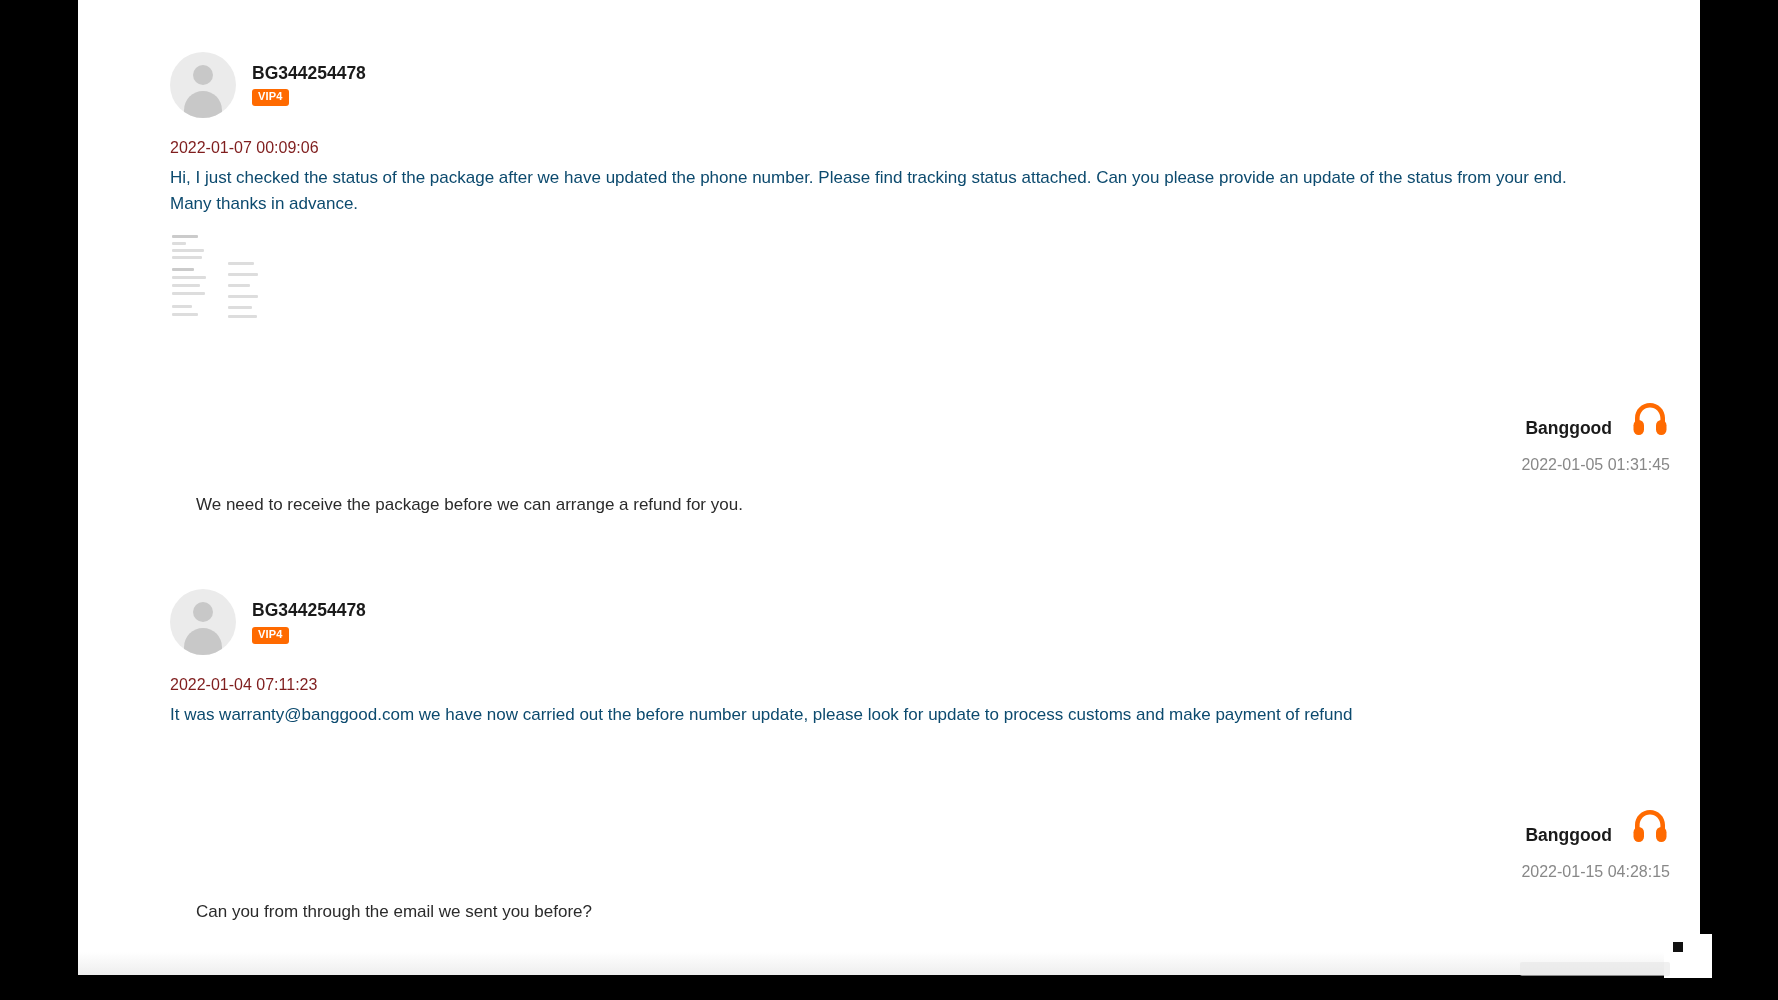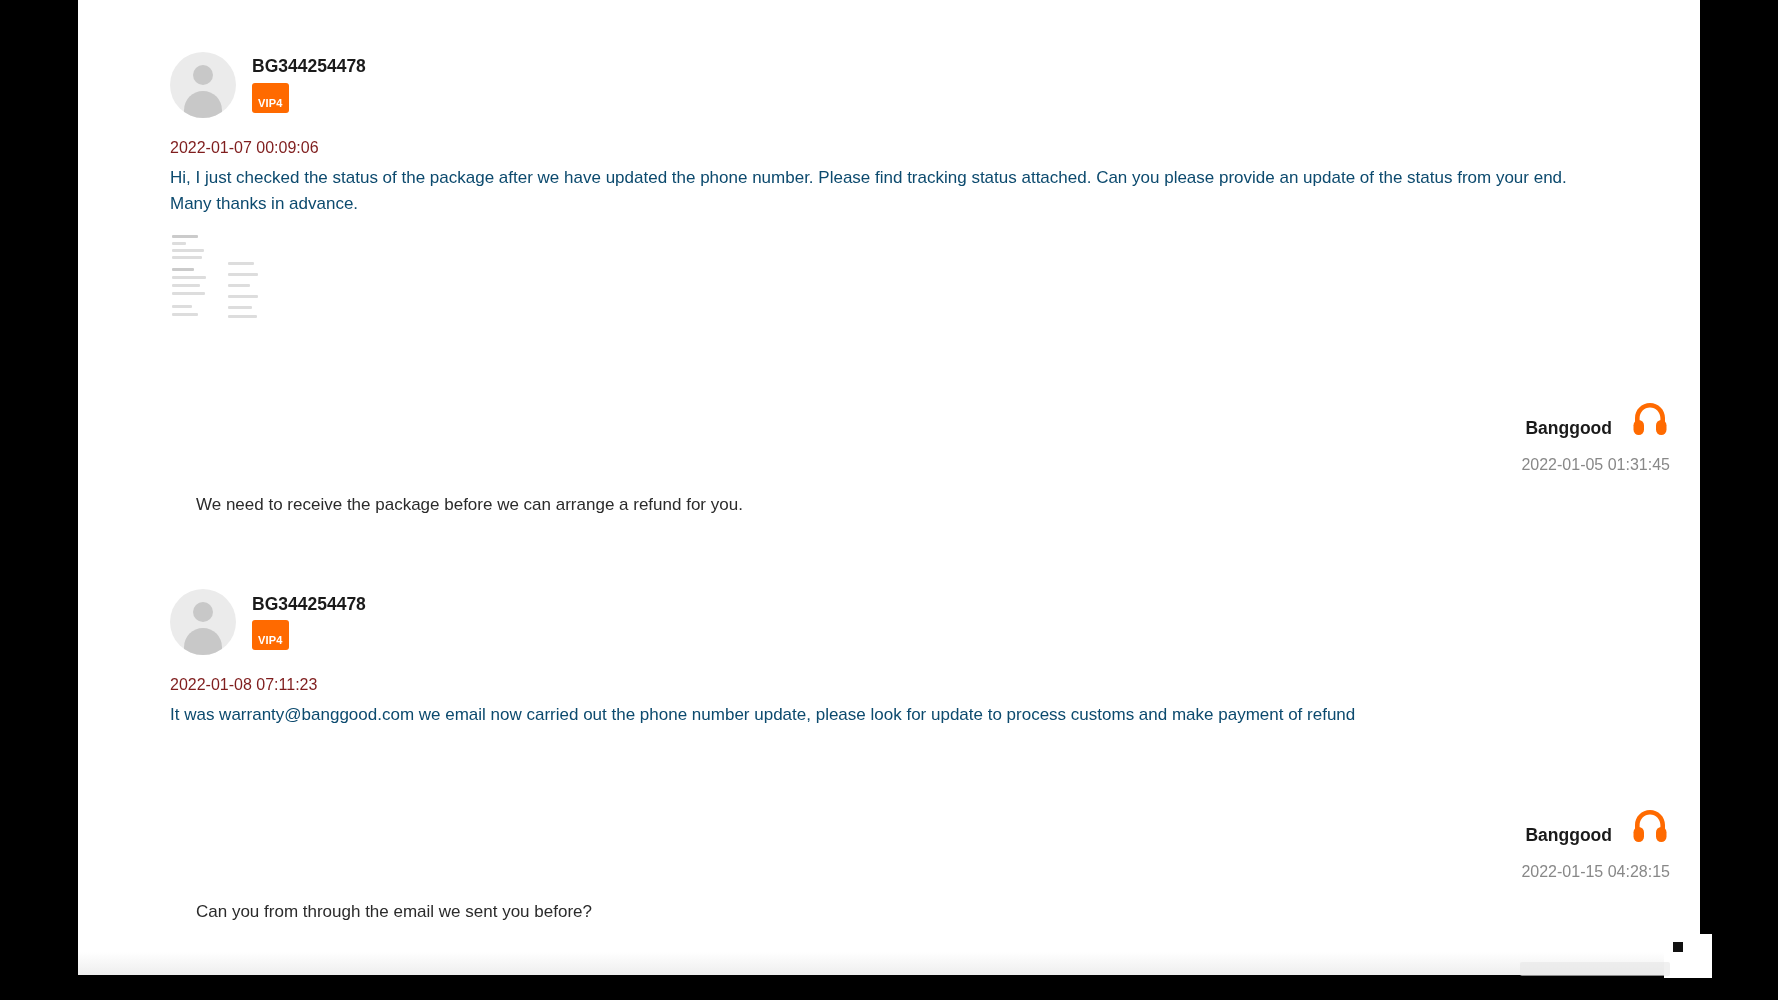--- a/index.html
+++ b/index.html
@@ -110,21 +110,21 @@
     line-height: 1.1;
   }
 
   .vip-badge {
     display: inline-block;
     background: #ff6a00;
     color: #ffffff;
     font-size: 11px;
     font-weight: bold;
     line-height: 1;
-    padding: 15px 6px 4px 6px;
+    padding: 2px 6px 4px 6px;
     border-radius: 3px;
     width: fit-content;
     letter-spacing: 0.2px;
   }
 
   .cust-time {
     font-size: 16px;
     color: #7f1d1d;
     margin-top: 21px;
     margin-left: 0;
@@ -280,22 +280,22 @@
       </div>
 
       <div class="msg msg-user" style="margin-top:72px;">
         <div class="cust-head">
           <div class="avatar"></div>
           <div class="cust-meta">
             <div class="username">BG344254478</div>
             <div class="vip-badge">VIP4</div>
           </div>
         </div>
-        <div class="cust-time">2022-01-08 07:11:23</div>
-        <div class="cust-body">It was warranty@banggood.com we email now carried out the phone number update, please look for update to process customs and make payment of refund</div>
+        <div class="cust-time">2022-01-04 07:11:23</div>
+        <div class="cust-body">It was warranty@banggood.com we have now carried out the before number update, please look for update to process customs and make payment of refund</div>
       </div>
 
       <div class="msg" style="margin-top:78px;">
         <div class="agent-head">
           <div class="agent-name">Banggood</div>
           <svg class="headset-icon" viewBox="0 0 40 40">
             <path d="M20 4 C11.7 4 5 10.7 5 19 v4 h4.6 v-4 C9.6 13.2 14.3 8.5 20 8.5 S30.4 13.2 30.4 19 v4 H35 v-4 C35 10.7 28.3 4 20 4 z" fill="#ff6a00"></path>
             <rect x="3.5" y="21" width="10.5" height="15" rx="5.2" fill="#ff6a00"></rect>
             <rect x="26" y="21" width="10.5" height="15" rx="5.2" fill="#ff6a00"></rect>
           </svg>

